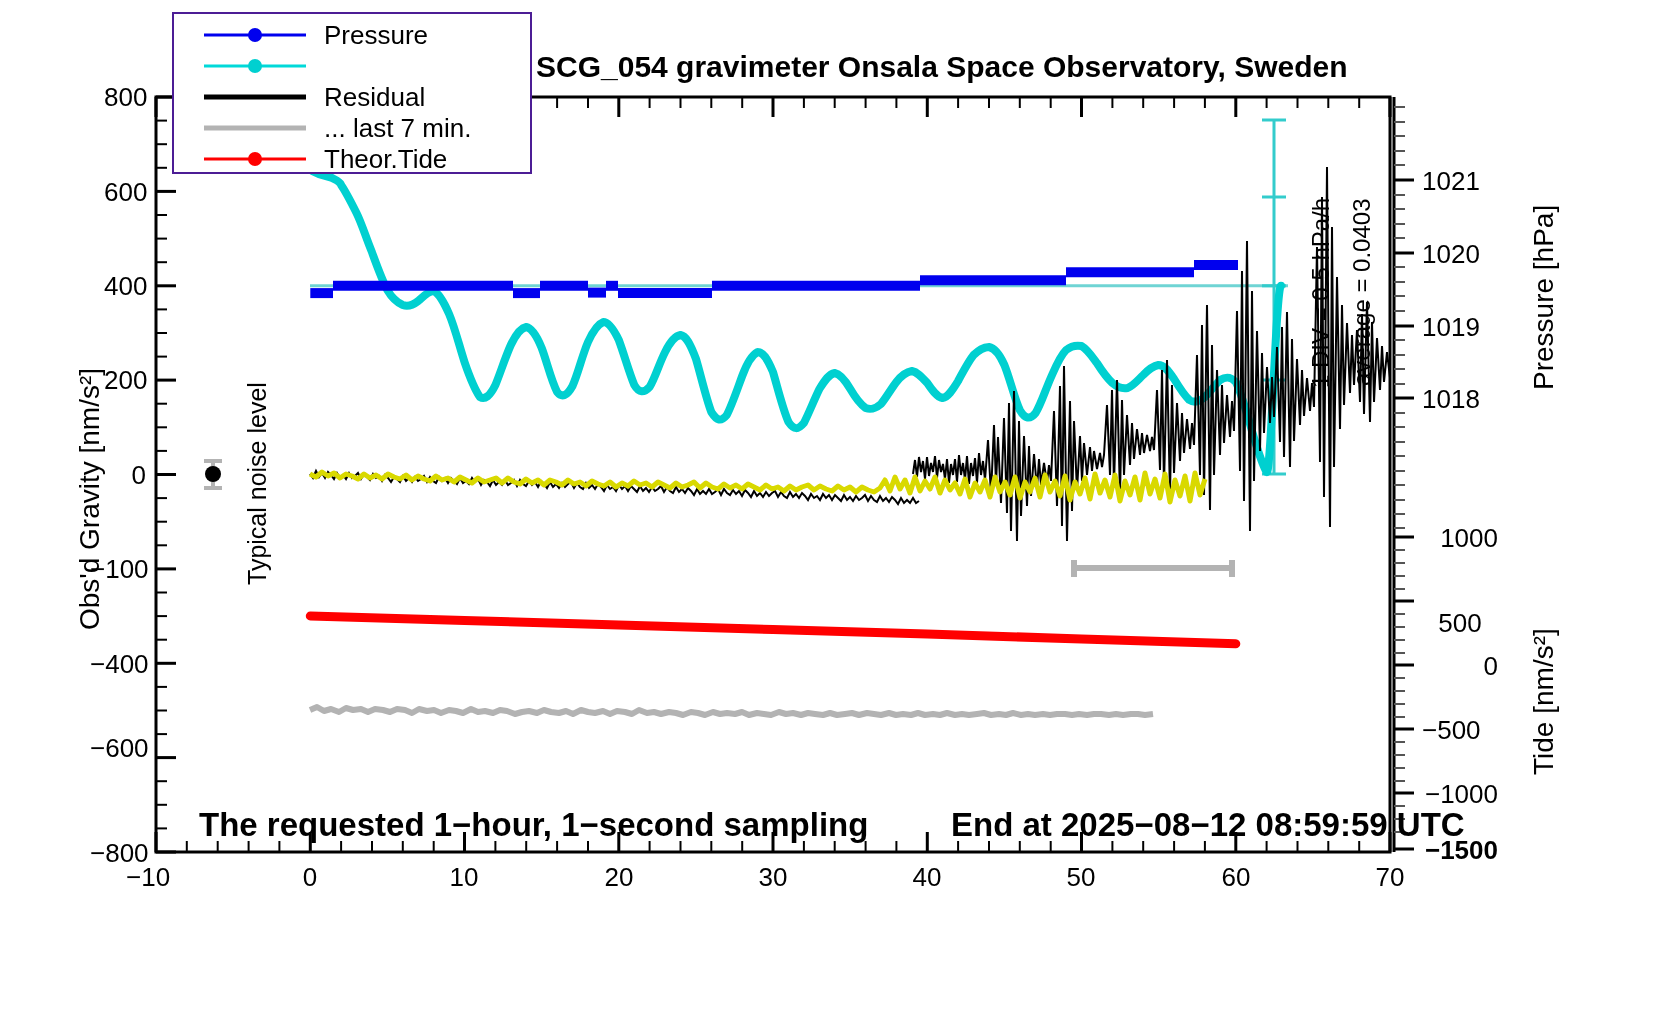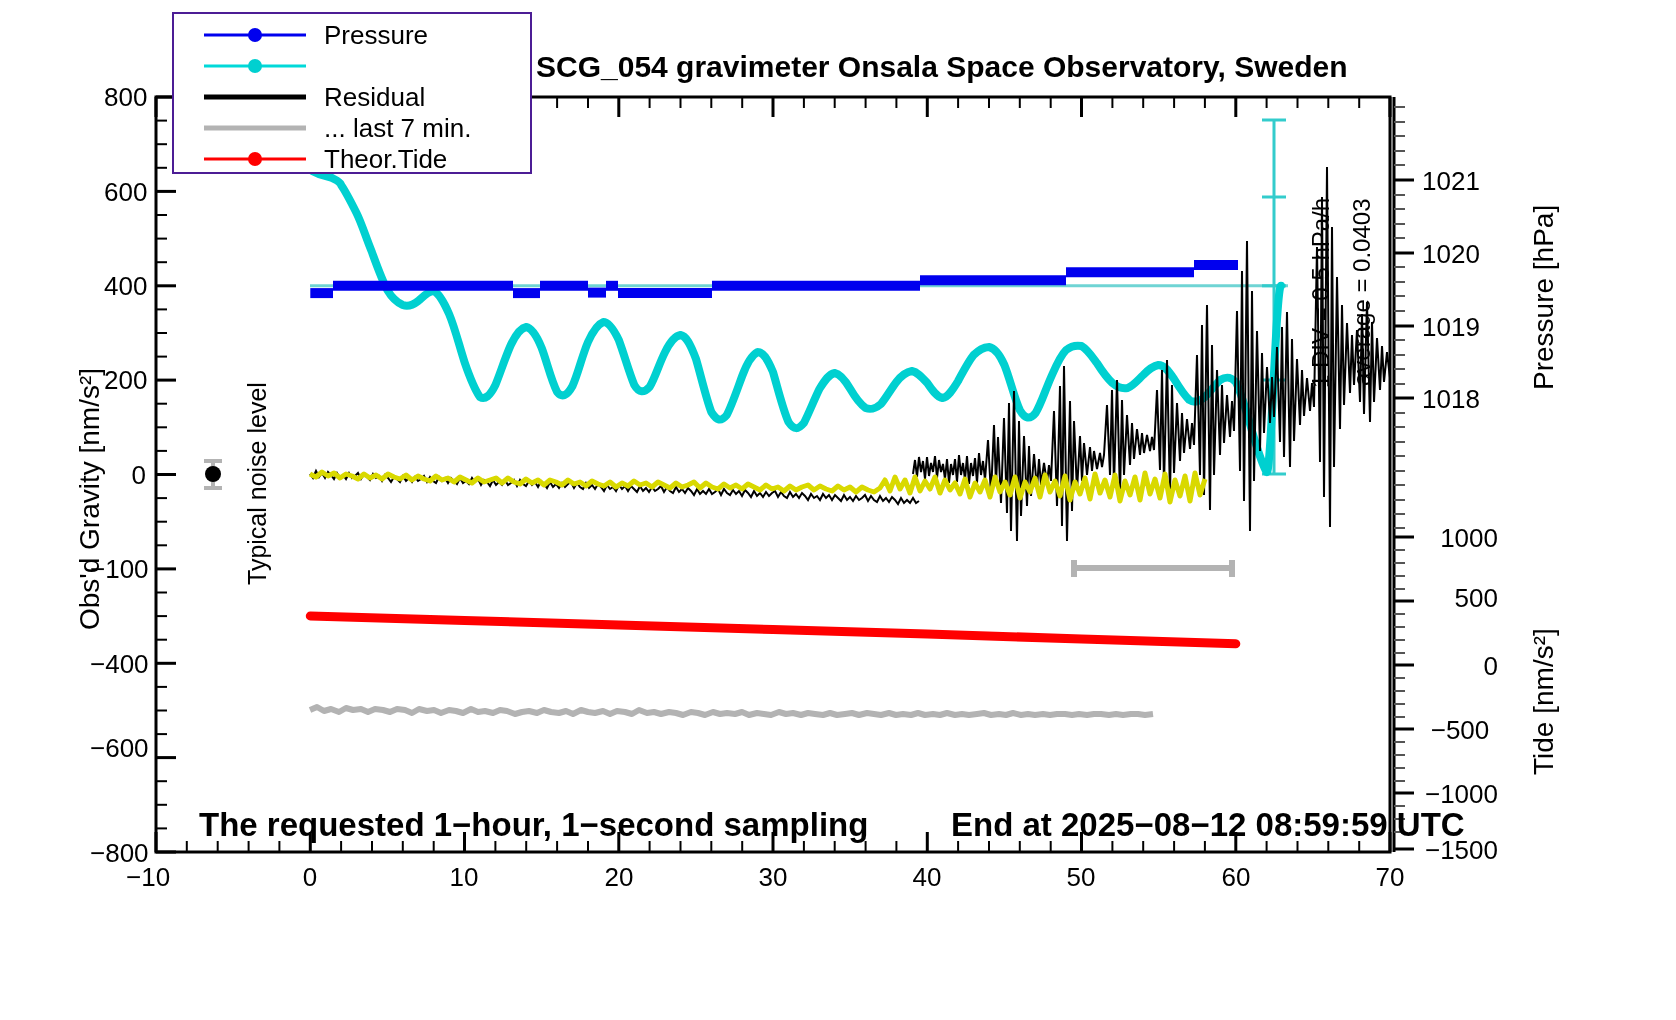--- a/index.html
+++ b/index.html
@@ -400,25 +400,25 @@
   <div class="txt ticklbl" style="left:1206px;top:862px;width:60px;text-align:center;">60</div>
   <div class="txt ticklbl" style="left:1360px;top:862px;width:60px;text-align:center;">70</div>
 
 
   <div class="txt ticklbl" style="left:1422px;top:166px;">1021</div>
   <div class="txt ticklbl" style="left:1422px;top:239px;">1020</div>
   <div class="txt ticklbl" style="left:1422px;top:312px;">1019</div>
   <div class="txt ticklbl" style="left:1422px;top:384px;">1018</div>
 
   <div class="txt ticklbl" style="left:1422px;top:523px;width:76px;text-align:right;">1000</div>
-  <div class="txt ticklbl" style="left:1422px;top:583px;width:76px;text-align:right;">500</div>
+  <div class="txt ticklbl" style="left:1422px;top:608px;width:76px;text-align:center;">500</div>
   <div class="txt ticklbl" style="left:1422px;top:651px;width:76px;text-align:right;">0</div>
-  <div class="txt ticklbl" style="left:1422px;top:715px;width:76px;text-align:center;">−500</div>
+  <div class="txt ticklbl" style="left:1422px;top:715px;width:76px;text-align:left;">−500</div>
   <div class="txt ticklbl" style="left:1412px;top:779px;width:86px;text-align:right;">−1000</div>
-  <div class="txt ticklbl" style="left:1412px;top:835px;width:86px;text-align:right;">−1500</div>
+  <div class="txt ticklbl" style="left:1412px;top:835px;width:86px;text-align:right;font-weight:bold;">−1500</div>
 
   <div class="txt axttl rot90" style="left:1528px;top:390px;">Pressure [hPa]</div>
   <div class="txt axttl rot90" style="left:1528px;top:775px;">Tide [nm/s²]</div>
 
   <div class="txt small-rot rot90" style="left:1307px;top:388px;">1 DIV = 0.5 hPa/h</div>
   <div class="txt small-rot rot90" style="left:1348px;top:386px;">average = 0.0403</div>
 
   <div class="txt noise-rot rot90" style="left:243px;top:585px;">Typical noise level</div>
 
   <div class="txt bold-note" style="left:199px;top:806px;">The requested 1−hour, 1−second sampling</div>

